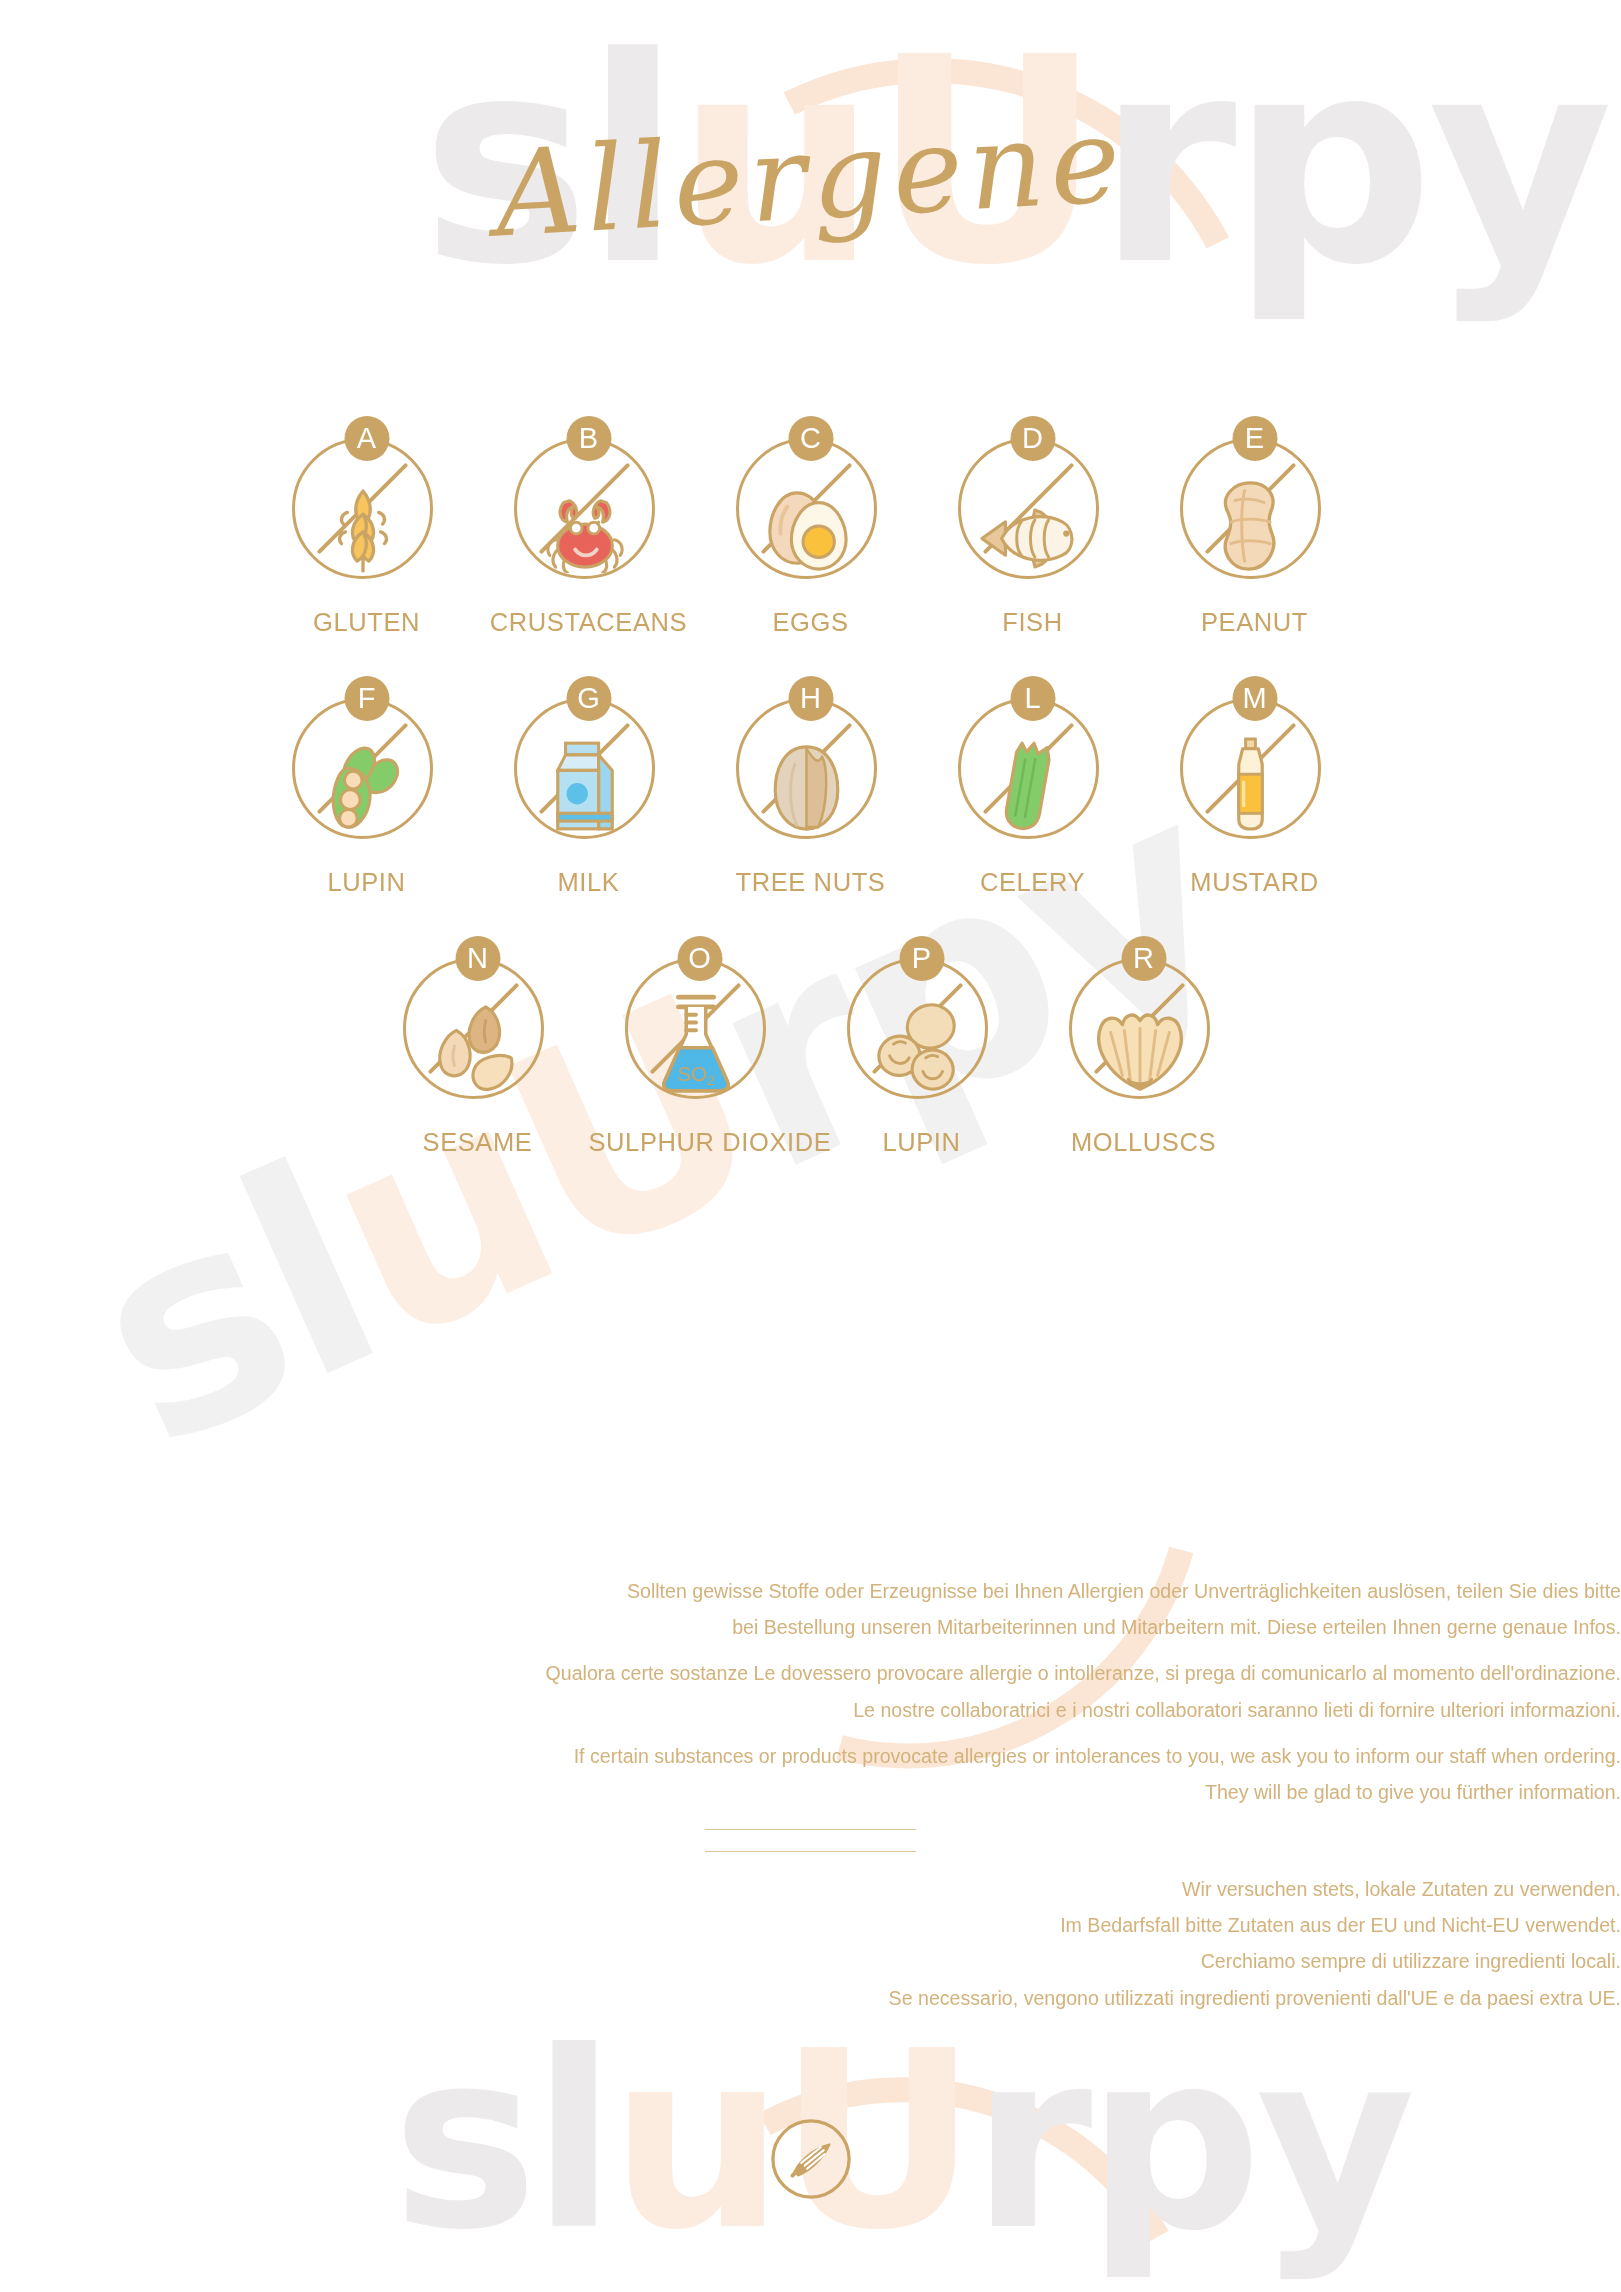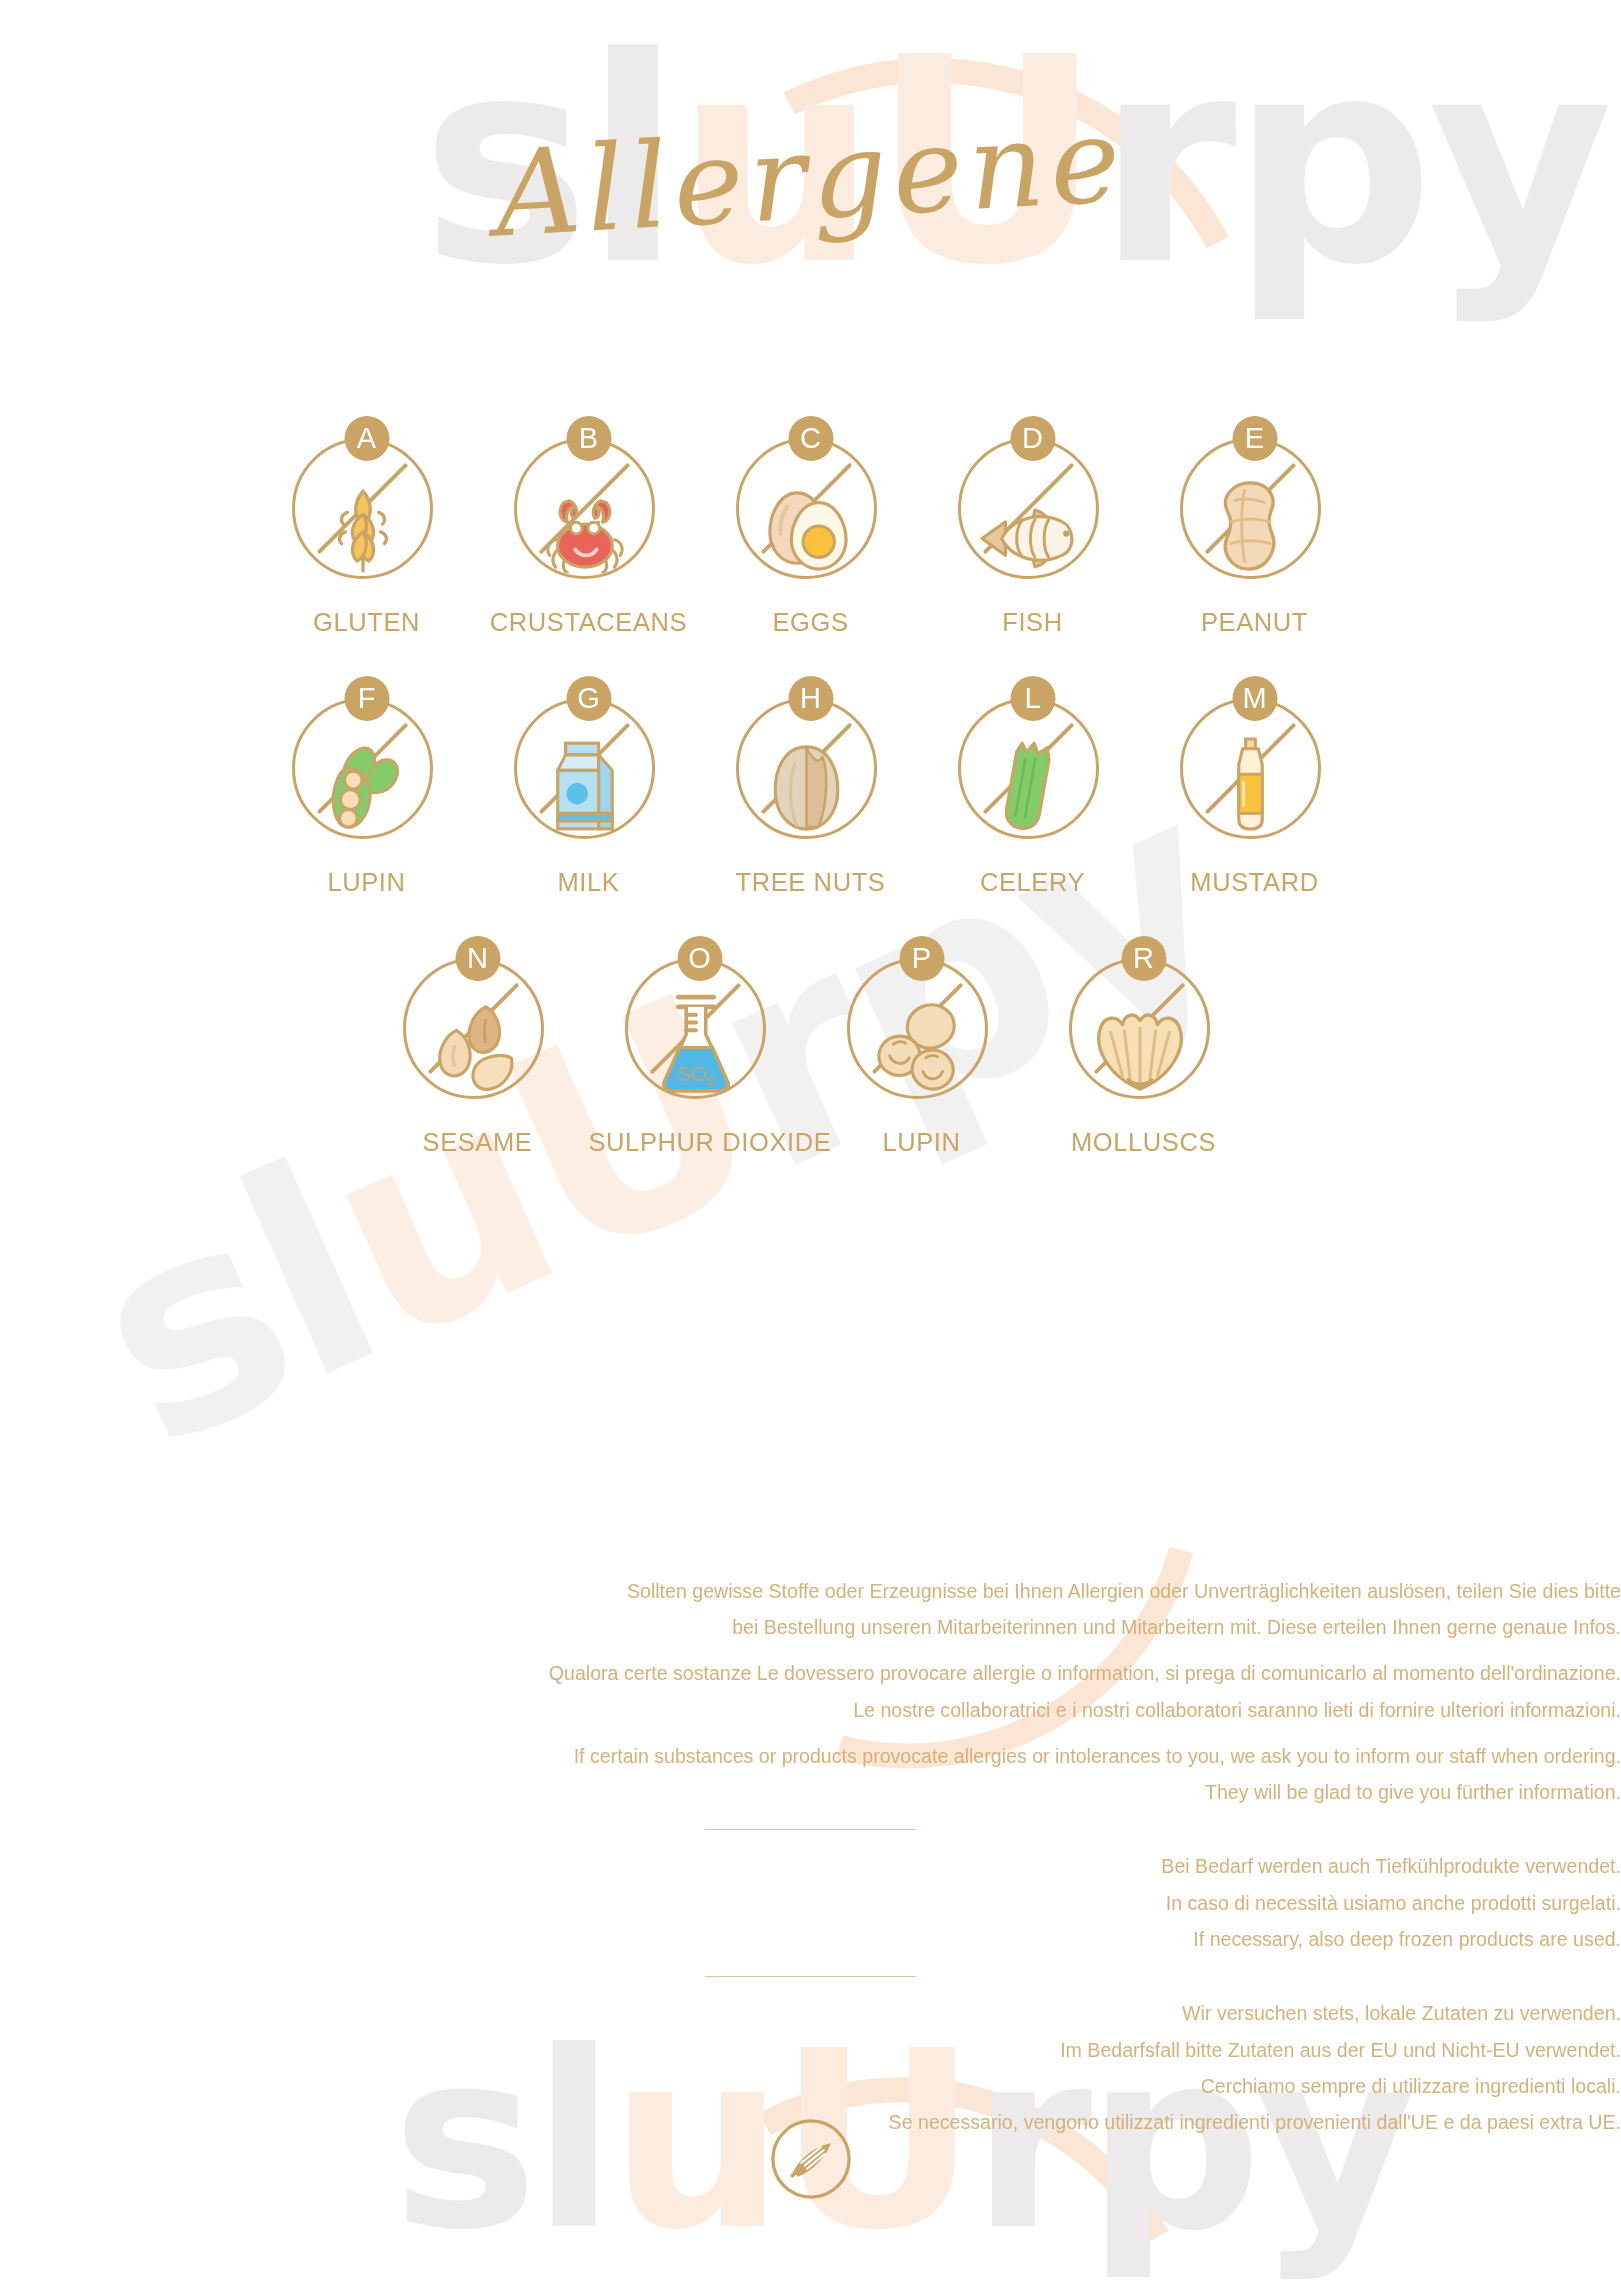--- a/index.html
+++ b/index.html
@@ -554,36 +554,31 @@
   </div>
 
   <div class="notes">
 
     <div class="blk">
       <p>Sollten gewisse Stoffe oder Erzeugnisse bei Ihnen Allergien oder Unverträglichkeiten auslösen, teilen Sie dies bitte</p>
       <p>bei Bestellung unseren Mitarbeiterinnen und Mitarbeitern mit. Diese erteilen Ihnen gerne genaue Infos.</p>
     </div>
 
     <div class="blk">
-      <p>Qualora certe sostanze Le dovessero provocare allergie o information, si prega di comunicarlo al momento dell'ordinazione.</p>
+      <p>Qualora certe sostanze Le dovessero provocare allergie o intolleranze, si prega di comunicarlo al momento dell'ordinazione.</p>
       <p>Le nostre collaboratrici e i nostri collaboratori saranno lieti di fornire ulteriori informazioni.</p>
     </div>
 
     <div class="blk">
       <p>If certain substances or products provocate allergies or intolerances to you, we ask you to inform our staff when ordering.</p>
       <p>They will be glad to give you fürther information.</p>
     </div>
 
     <div class="sep"></div>
 
-    <div class="blk">
-      <p>Bei Bedarf werden auch Tiefkühlprodukte verwendet.</p>
-      <p>In caso di necessità usiamo anche prodotti surgelati.</p>
-      <p>If necessary, also deep frozen products are used.</p>
-    </div>
 
     <div class="sep"></div>
 
     <div class="blk">
       <p>Wir versuchen stets, lokale Zutaten zu verwenden.</p>
       <p>Im Bedarfsfall bitte Zutaten aus der EU und Nicht-EU verwendet.</p>
       <p class="ital">Cerchiamo sempre di utilizzare ingredienti locali.</p>
       <p class="ital">Se necessario, vengono utilizzati ingredienti provenienti dall'UE e da paesi extra UE.</p>
     </div>
 

